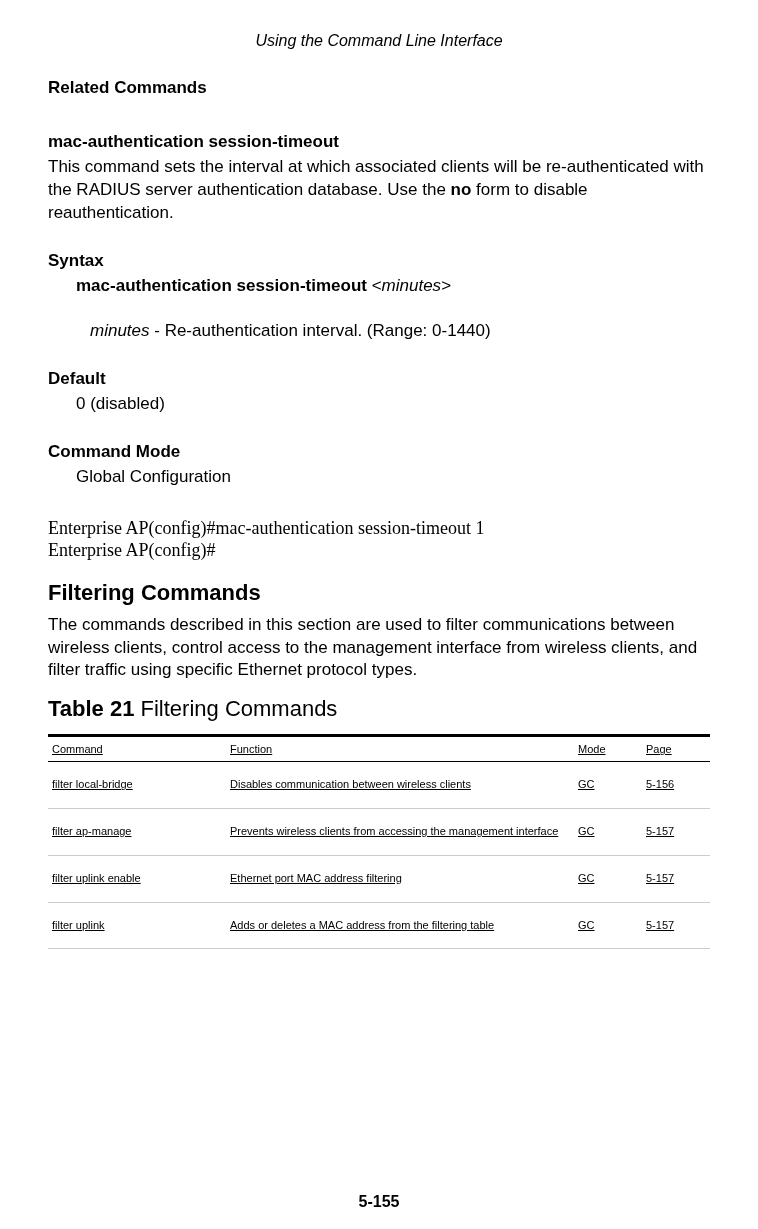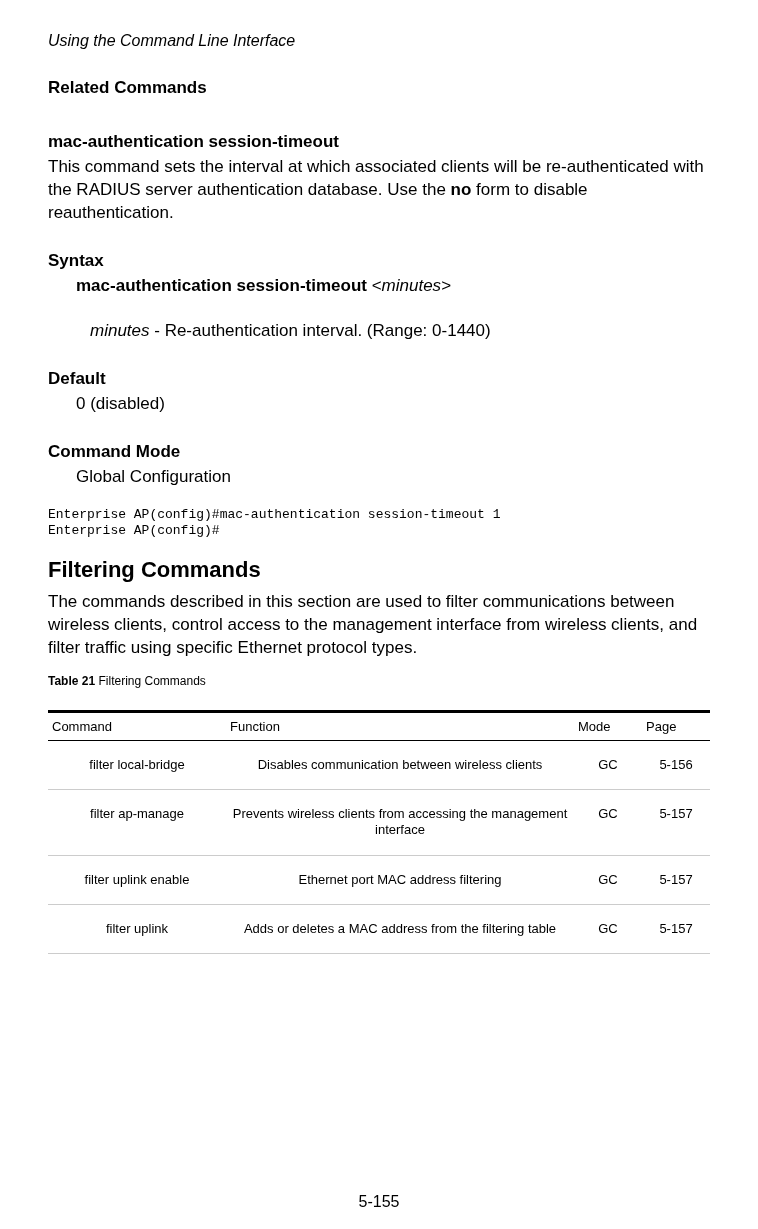--- a/index.html
+++ b/index.html
@@ -10,21 +10,21 @@
     background: #fff;
   }
   .page {
     width: 758px;
     height: 1229px;
     box-sizing: border-box;
     padding: 32px 48px 0 48px;
     position: relative;
   }
   .header-right {
-    text-align: left;
+    text-align: center;
     font-style: italic;
     font-size: 16px;
     margin-bottom: 28px;
     font-weight: 300;
   }
   .section-heading {
     font-weight: bold;
     font-size: 17px;
     margin-top: 16px;
     margin-bottom: 4px;
@@ -52,77 +52,77 @@
   .minutes-line {
     font-size: 17px;
     line-height: 1.35;
     font-weight: 300;
     margin-top: 12px;
   }
   .minutes-line .ital {
     font-style: italic;
   }
   .code-block {
-    font-family: Liberation Mono, monospace;
-    font-size: 13px;
+    font-family: Liberation Serif, serif;
+    font-size: 18px;
     white-space: pre;
-    margin-top: 8px;
+    margin-top: 18px;
     margin-bottom: 18px;
     line-height: 1.25;
   }
   .h2 {
     font-weight: bold;
     font-size: 22px;
     margin-top: 10px;
     margin-bottom: 8px;
   }
   .table-label {
-    font-size: 12px;
+    font-size: 22px;
     margin-top: 14px;
-    margin-bottom: 22px;
+    margin-bottom: 12px;
   }
   .table-label .tbl-bold {
     font-weight: bold;
   }
   table.cmd-table {
     width: 100%;
     border-collapse: collapse;
-    font-size: 13px;
+    font-size: 11px;
+    text-decoration: underline;
   }
   table.cmd-table thead tr {
     border-top: 3px solid #000;
     border-bottom: 1px solid #000;
   }
   table.cmd-table th {
     text-align: left;
     font-weight: normal;
     padding: 6px 4px;
   }
   table.cmd-table td {
     vertical-align: top;
     padding: 16px 4px;
     line-height: 1.25;
     font-weight: 300;
-    text-align: center;
   }
   table.cmd-table tbody tr {
     border-bottom: 1px solid #ccc;
   }
   .col-cmd { width: 170px; }
   .col-func { }
   .col-mode { width: 60px; }
   .col-page { width: 60px; }
   .page-number {
     position: absolute;
     bottom: 18px;
     left: 0;
     right: 0;
     text-align: center;
     font-size: 16px;
-    font-weight: 400;
+    font-weight: 700;
   }
   .para-gap { height: 10px; }
   .para-gap-lg { height: 14px; }
 </style>
 </head>
 <body>
 
 <div class="page">
 
   <div class="header-right">Using the Command Line Interface</div>

